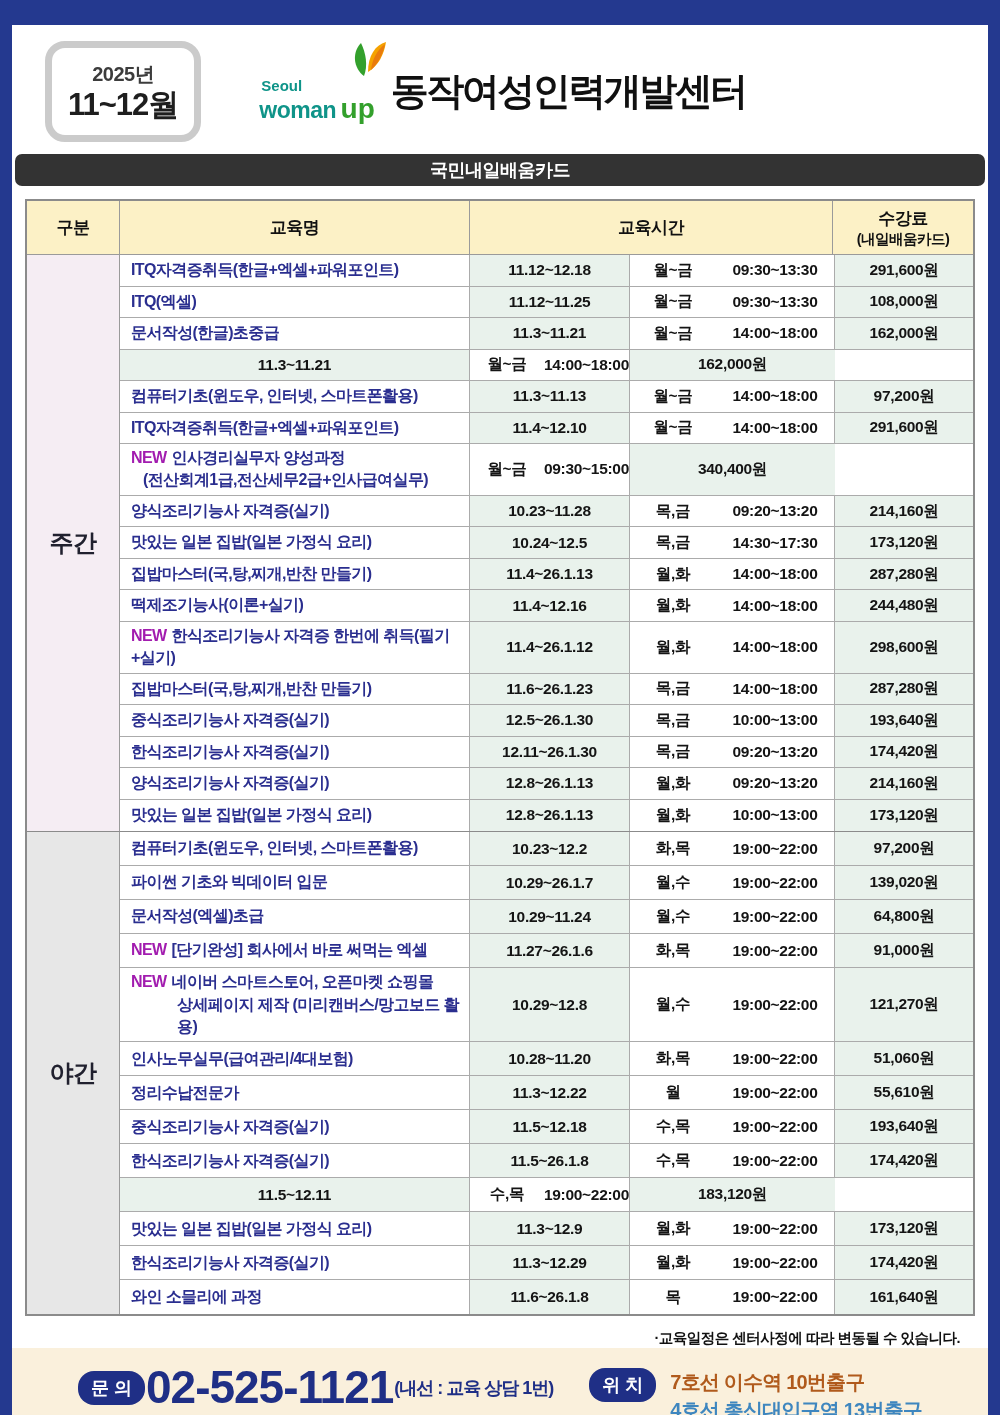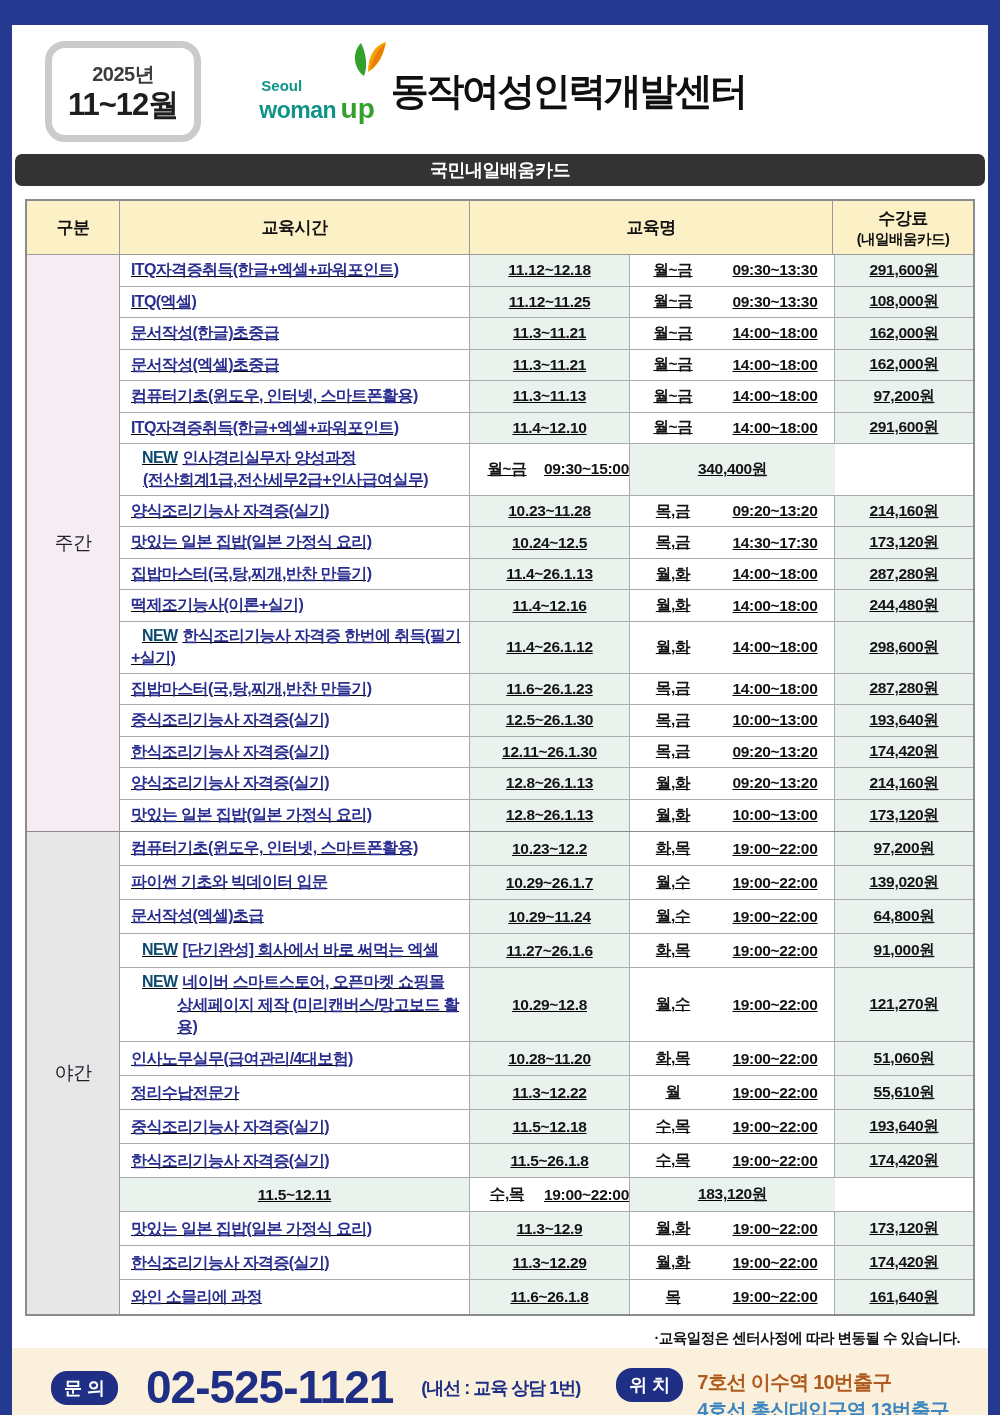--- a/index.html
+++ b/index.html
@@ -27,48 +27,48 @@
   .course-table { width:950px; margin:13px auto 0; border:2px solid #8B8B8B; }
   .thead { display:grid; grid-template-columns:93px 350px 363px 140px; background:#FCF1C6; border-bottom:1px solid #9A9A9A; }
   .th { border-right:1px solid #9A9A9A; display:flex; flex-direction:column; justify-content:center; align-items:center;
         min-height:53px; font-weight:700; font-size:17px; color:#111; text-align:center; letter-spacing:-0.5px; }
   .th:last-child { border-right:none; }
   .th .sub { font-size:14.5px; }
 
   .section { display:flex; border-bottom:1px solid #8B8B8B; }
   .section:last-child { border-bottom:none; }
   .cat-cell { width:111px; border-right:1px solid #9A9A9A; display:flex; align-items:center; justify-content:center;
-              font-size:19px; font-weight:400; color:#20202e; letter-spacing:-0.5px; }
+              font-size:24px; font-weight:700; color:#20202e; letter-spacing:-0.5px; }
   .day-section .cat-cell { background:#F5EDF3; }
   .night-section .cat-cell { background:#E7E7E7; }
-  .rows { flex:1; display:flex; flex-direction:column;text-decoration:underline; }
+  .rows { flex:1; display:flex; flex-direction:column; }
   .row { display:grid; grid-template-columns:350px 160px 205px 138px; border-bottom:1px solid #ABABAB; }
   .rows .row:last-child { border-bottom:none; }
   .day-section .row { min-height:31.5px; }
   .night-section .row { min-height:34px; }
   .cell { border-right:1px solid #ABABAB; display:flex; align-items:center; justify-content:center;
           font-size:15.5px; font-weight:700; color:#141414; padding:2px 0; letter-spacing:-0.3px; }
   .cell.fee { border-right:none; }
   .cell.name { justify-content:center; align-items:flex-start; flex-direction:column; padding:3px 6px 3px 11px;
                color:#2A2E8F; text-align:left; }
   .name-line { line-height:1.4; letter-spacing:-0.6px; font-size:16px; }
   .name2 { padding-left:12px; }
   .night-section .name2 { padding-left:46px; }
-  .new-tag { color:#0c4a6e; margin-right:5px; font-weight:800;margin-left:11px; }
+  .new-tag { color:#a21caf; margin-right:5px; font-weight:800; }
   .cell.date, .cell.fee { background:#E9F2EC; }
   .cell.daytime { padding:0; }
   .days { width:86px; text-align:center; }
   .time { flex:1; text-align:center; }
 
   
   .note { text-align:right; padding:13px 28px 0 0; font-size:14.5px; font-weight:700; color:#111; letter-spacing:-0.5px; }
   .contact { margin-top:auto; background:#FAF0DC; padding:18px 0 20px; display:flex; justify-content:center;
              align-items:flex-start; gap:36px; }
   .contact-left { display:flex; flex-direction:column; align-items:center; }
-  .contact-line1 { display:flex; align-items:center; gap:28px; }
+  .contact-line1 { display:flex; align-items:center; gap:1px; }
   .badge { background:#1F2F86; color:#fff; border-radius:16px; padding:5px 13px; font-size:18px; font-weight:700; white-space:nowrap; }
   .phone { font-size:46px; font-weight:800; color:#1F2F86; letter-spacing:-1px; line-height:0.95; }
   .ext { font-size:18px; font-weight:700; color:#1F2F86; letter-spacing:-1px; }
   .url { margin-top:12px; font-size:19px; color:#1c1c1c; text-decoration:none; letter-spacing:-0.3px; }
   .contact-right { display:flex; gap:14px; align-items:flex-start; padding-top:2px; }
   .loc-l1 { color:#B05A1C; font-size:20px; font-weight:800; letter-spacing:-0.8px; line-height:1.4; }
   .loc-l2 { color:#3E86BF; font-size:20px; font-weight:800; letter-spacing:-0.8px; line-height:1.4; }
 </style>
 </head>
 <body>
@@ -94,22 +94,22 @@
         <span class="logo-up">up</span>
       </div>
       <div class="title">동작여성인력개발센터</div>
     </div>
 
     <div class="banner">국민내일배움카드</div>
 
     <div class="course-table">
       <div class="thead">
         <div class="th">구분</div>
+        <div class="th">교육명</div>
         <div class="th">교육시간</div>
-        <div class="th">교육명</div>
         <div class="th">
           <span>수강료</span>
           <span class="sub">(내일배움카드)</span>
         </div>
       </div>
       <div id="table-sections">
           <div class="section day-section">
             <div class="cat-cell">주간</div>
             <div class="rows">
               <div class="row">
@@ -139,23 +139,20 @@
                   <div class="name-line"><span>문서작성(한글)초중급</span></div>
                 </div>
                 <div class="cell date">11.3~11.21</div>
                 <div class="cell daytime">
                   <span class="days">월~금</span>
                   <span class="time">14:00~18:00</span>
                 </div>
                 <div class="cell fee">162,000원</div>
               </div>
               <div class="row">
-                <div class="cell name">
-                  <div class="name-line"><span>문서작성(엑셀)초중급</span></div>
-                </div>
                 <div class="cell date">11.3~11.21</div>
                 <div class="cell daytime">
                   <span class="days">월~금</span>
                   <span class="time">14:00~18:00</span>
                 </div>
                 <div class="cell fee">162,000원</div>
               </div>
               <div class="row">
                 <div class="cell name">
                   <div class="name-line"><span>컴퓨터기초(윈도우, 인터넷, 스마트폰활용)</span></div>

